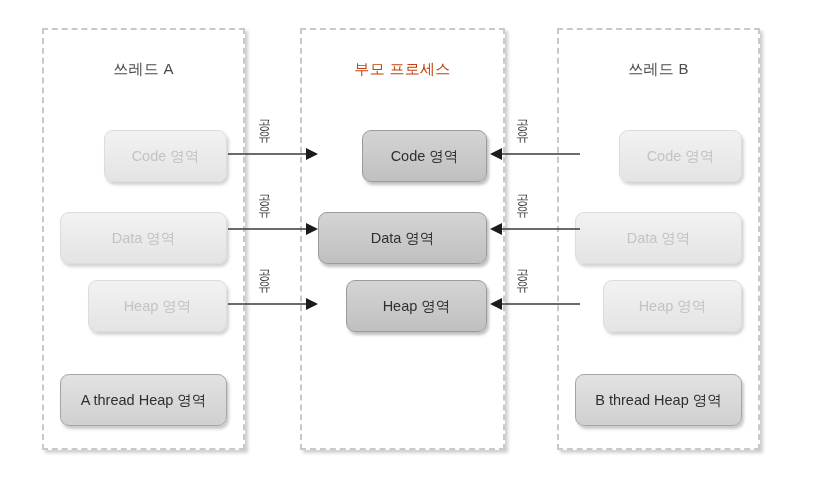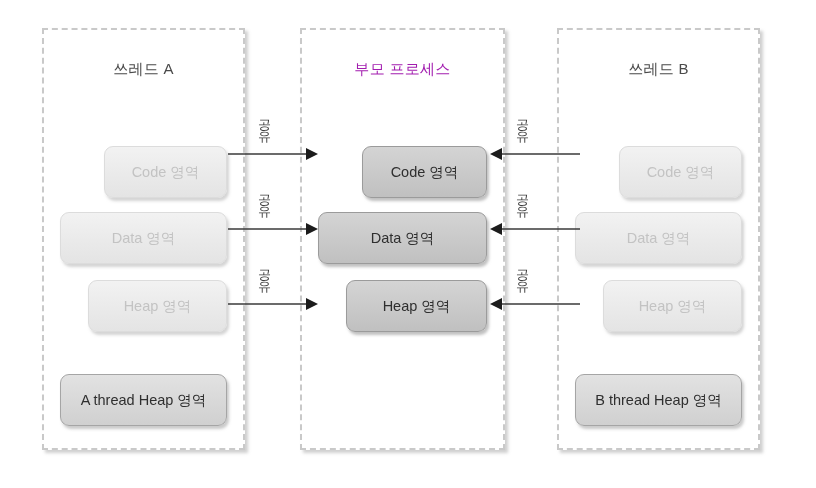--- a/index.html
+++ b/index.html
@@ -37,21 +37,21 @@
   .col-title {
     position: absolute;
     top: 30px;
     left: 0;
     width: 100%;
     text-align: center;
     font-size: 15px;
     color: #4a4a4a;
     letter-spacing: 0.3px;
   }
-  #col-center .col-title { color: #a21caf; }
+  #col-center .col-title { color: #c2410c; }
 
   
   .box {
     position: absolute;
     left: 16px;
     right: 16px;
     height: 52px;
     border-radius: 9px;
     box-sizing: border-box;
     display: flex;
@@ -75,21 +75,21 @@
     box-shadow: 2px 3px 3px rgba(140,140,140,0.55);
   }
   
   .box.stack-side {
     background: linear-gradient(180deg, #e2e2e2 0%, #d8d8d8 55%, #d0d0d0 100%);
     border: 1px solid #a5a5a5;
     color: #2f2f2f;
     box-shadow: 2px 3px 3px rgba(150,150,150,0.5);
   }
 
-  .row-code  { top: 116px; margin-left: 44px; }
+  .row-code  { top: 100px; margin-left: 44px; }
   .row-data  { top: 182px; }
   .row-heap  { top: 250px; margin-left: 28px; }
   .row-stack { top: 344px; }
 
   
   .arrow-svg {
     position: absolute;
     overflow: visible;
   }
   .arrow-line {

